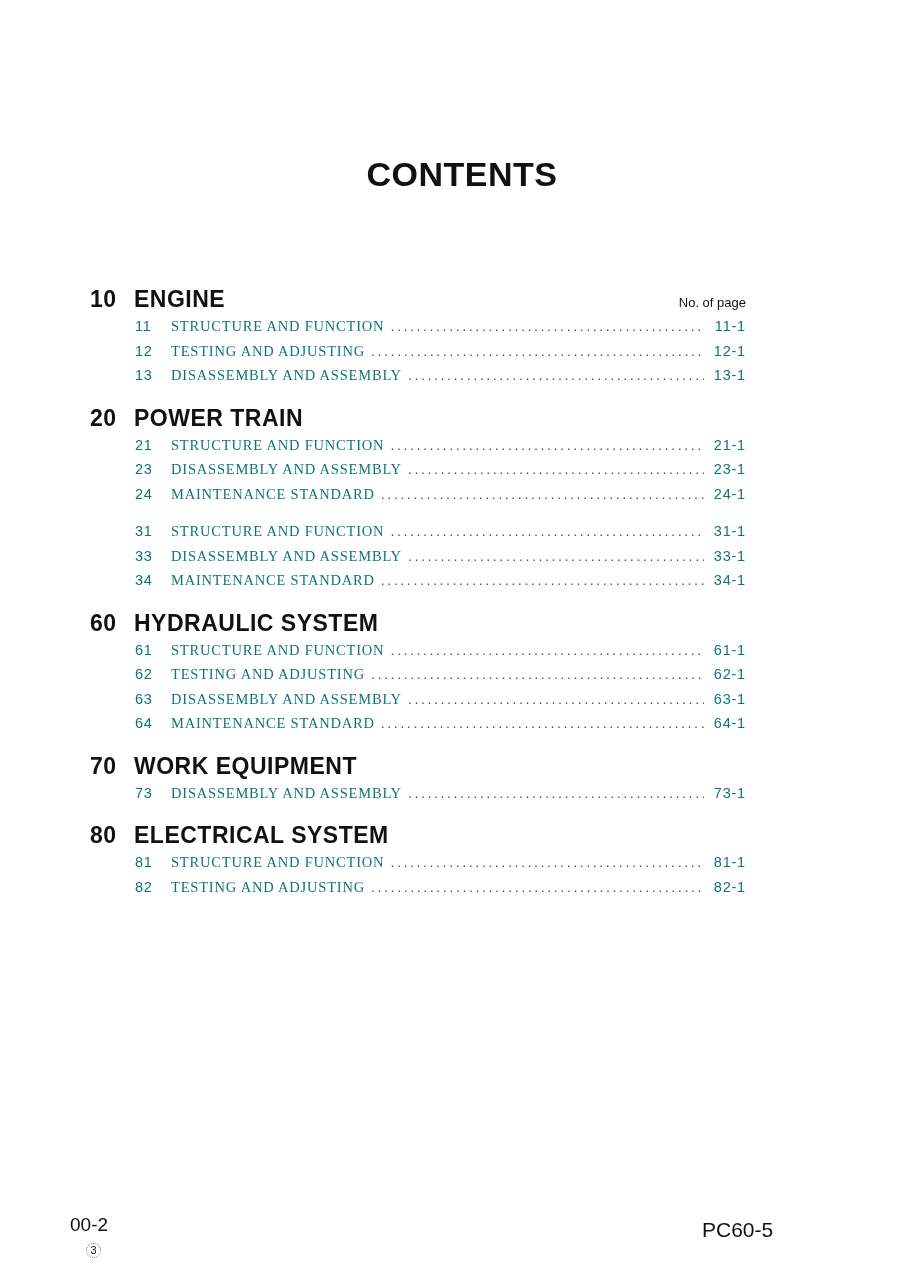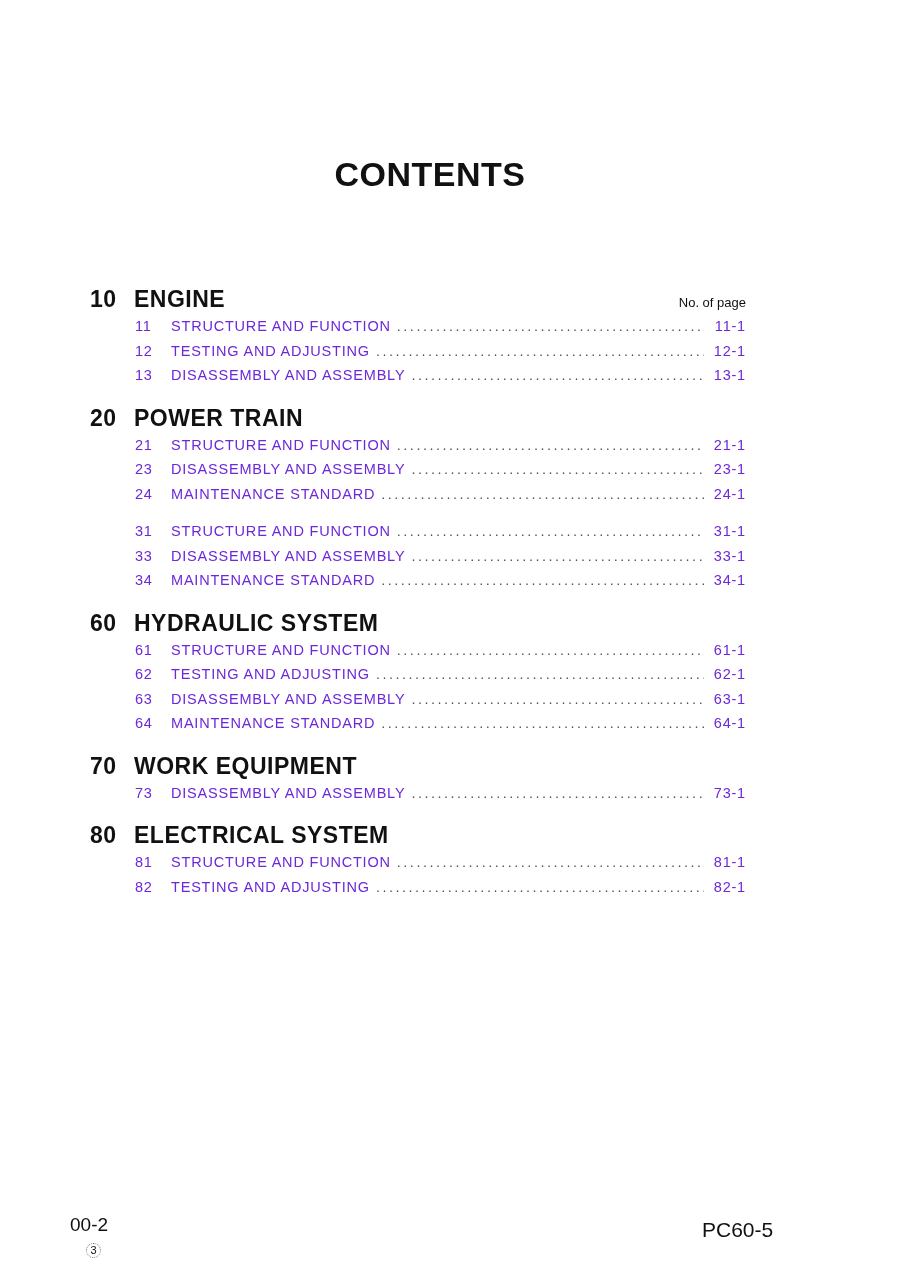--- a/index.html
+++ b/index.html
@@ -2,37 +2,37 @@
 <html><head>
   <meta charset="utf-8">
   <style>
     html, body { margin: 0; padding: 0; background: #ffffff; }
     body {
       width: 909px; height: 1277px; position: relative; overflow: hidden;
       font-family: "Liberation Sans", sans-serif; color: #111;
     }
     .title {
       position: absolute; left: 0; width: 860px; top: 155px; text-align: center;
-      font-size: 34px; font-weight: bold; letter-spacing: 0.5px;
+      font-size: 34px; font-weight: bold; letter-spacing: 0.5px; padding-left: 32px;
     }
     .toc { position: absolute; left: 90px; top: 238px; width: 656px; margin-top: 48px; }
     .section { margin-bottom: 13px; }
     .section-head {
       display: flex; align-items: baseline; height: 32px;
       font-size: 23px; font-weight: bold; letter-spacing: 0.5px;
     }
     .sec-num { width: 44px; }
     .sec-title { flex: 1; }
     .nop { font-size: 13px; font-weight: normal; letter-spacing: 0; }
     .entry {
       display: flex; align-items: baseline; height: 24.5px;
-      margin-left: 45px; font-size: 14.5px; letter-spacing: 0.8px; color: #6d28d9;
+      margin-left: 45px; font-size: 14.5px; letter-spacing: 0.8px; color: #0f766e;
     }
     .e-num { width: 36px; }
-    .e-title { white-space: nowrap; }
+    .e-title { white-space: nowrap; font-family: Liberation Serif, serif; }
     .dots {
       flex: 1; overflow: hidden; white-space: nowrap; margin: 0 6px;
       letter-spacing: 2.5px; color: #555;
     }
     .dots::before { content: ".........................................................................................................."; }
     .e-page { text-align: right; min-width: 36px; }
     .footer-left { position: absolute; left: 70px; top: 1214px; font-size: 19px; }
     .footer-rev {
       position: absolute; left: 86px; top: 1243px; font-size: 11px;
       border: 1px dotted #777; border-radius: 50%; width: 13px; height: 13px;

